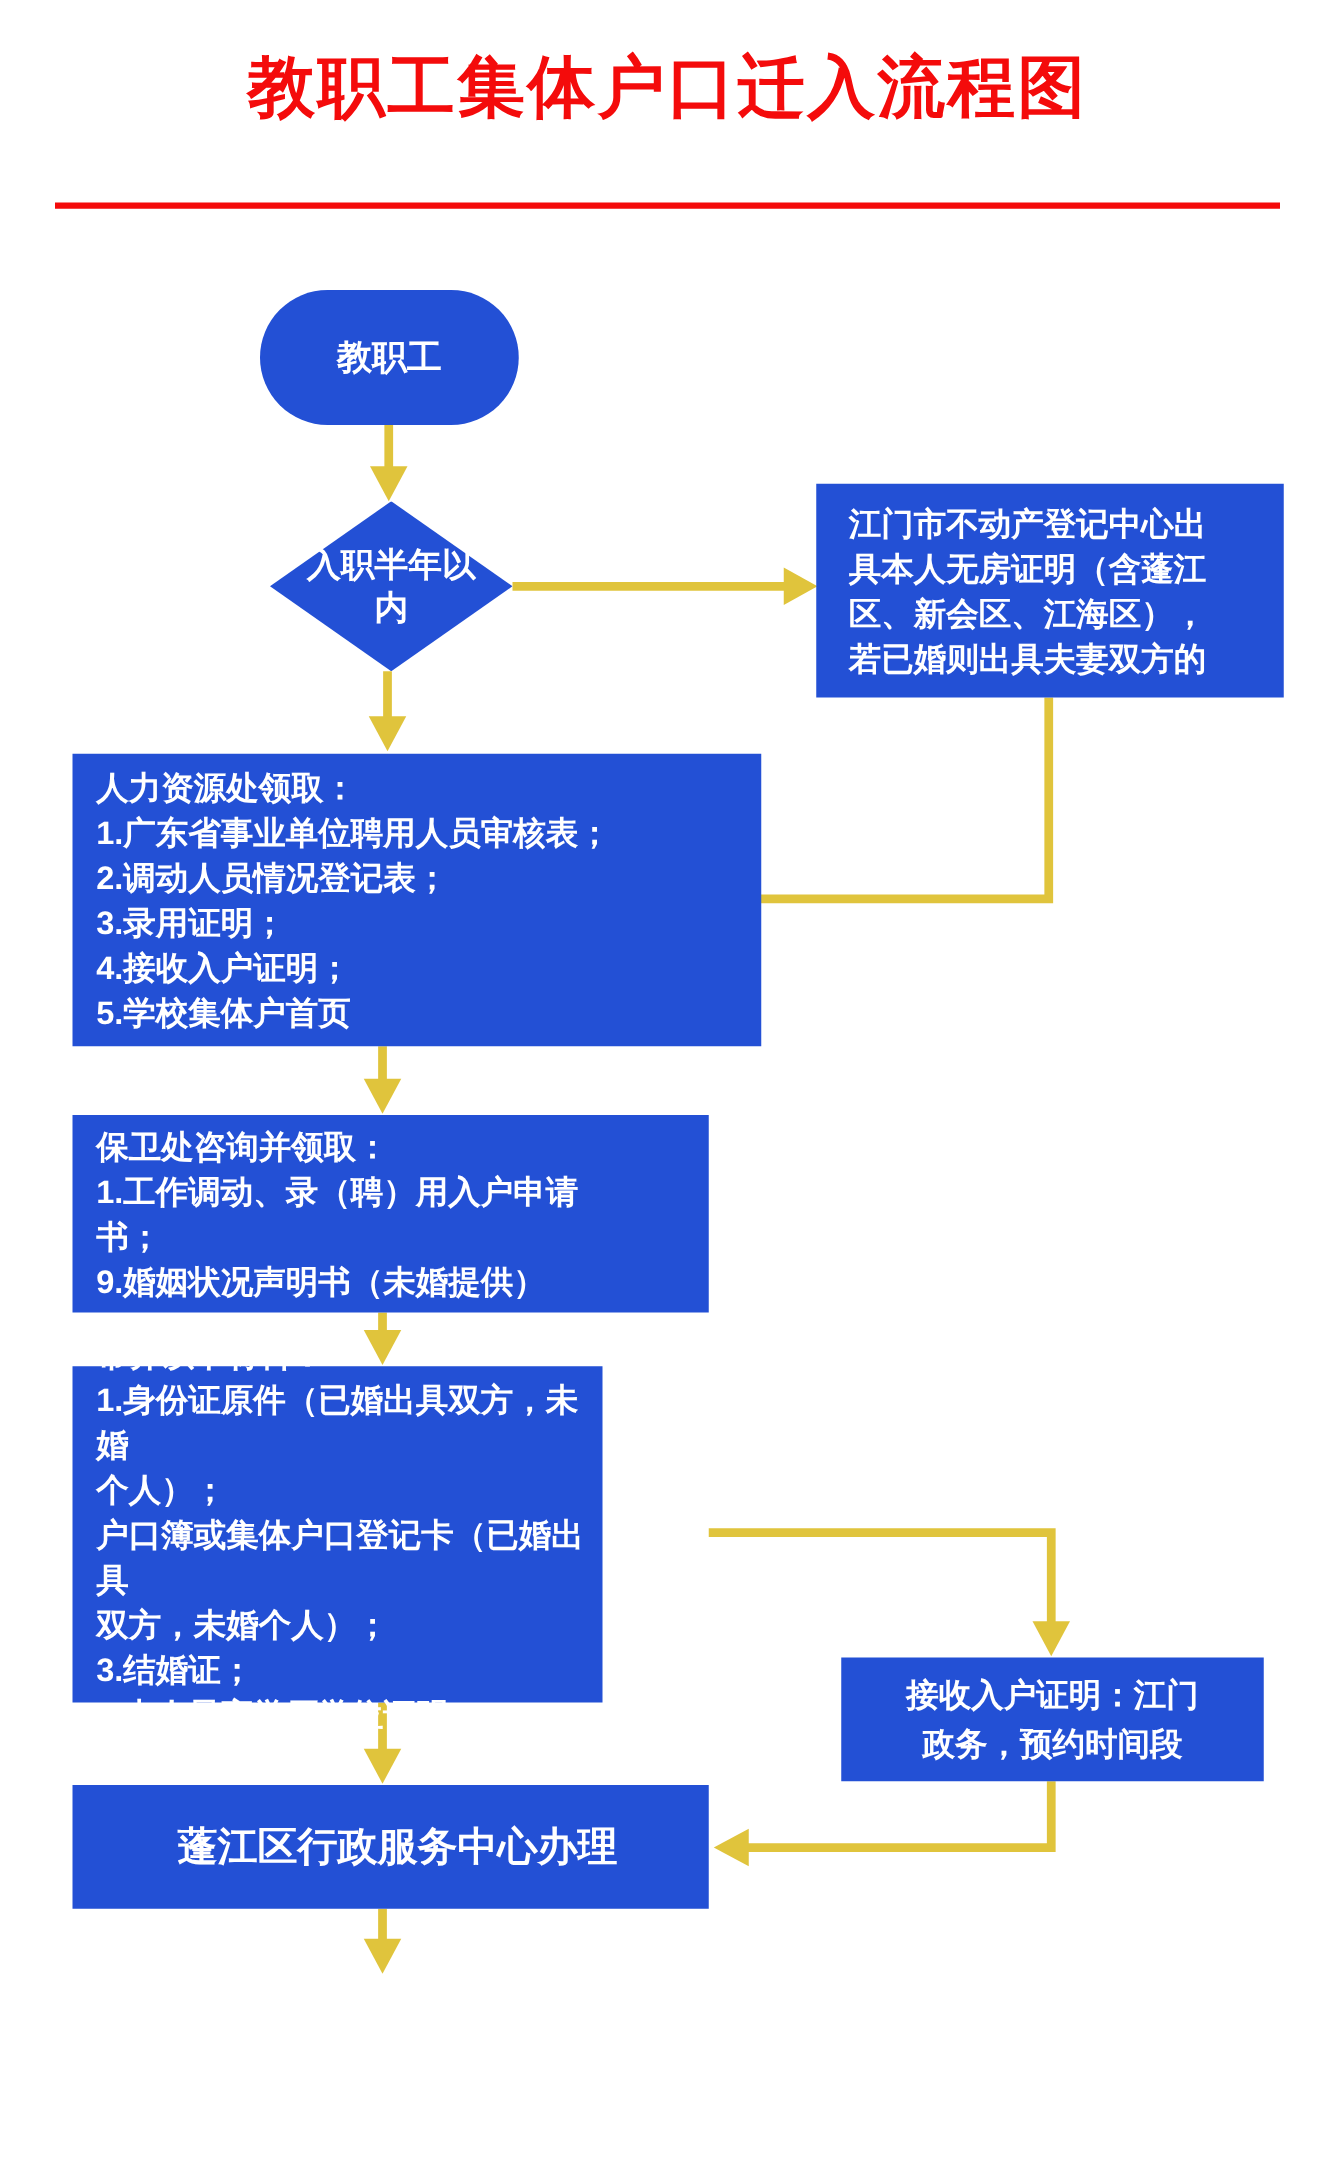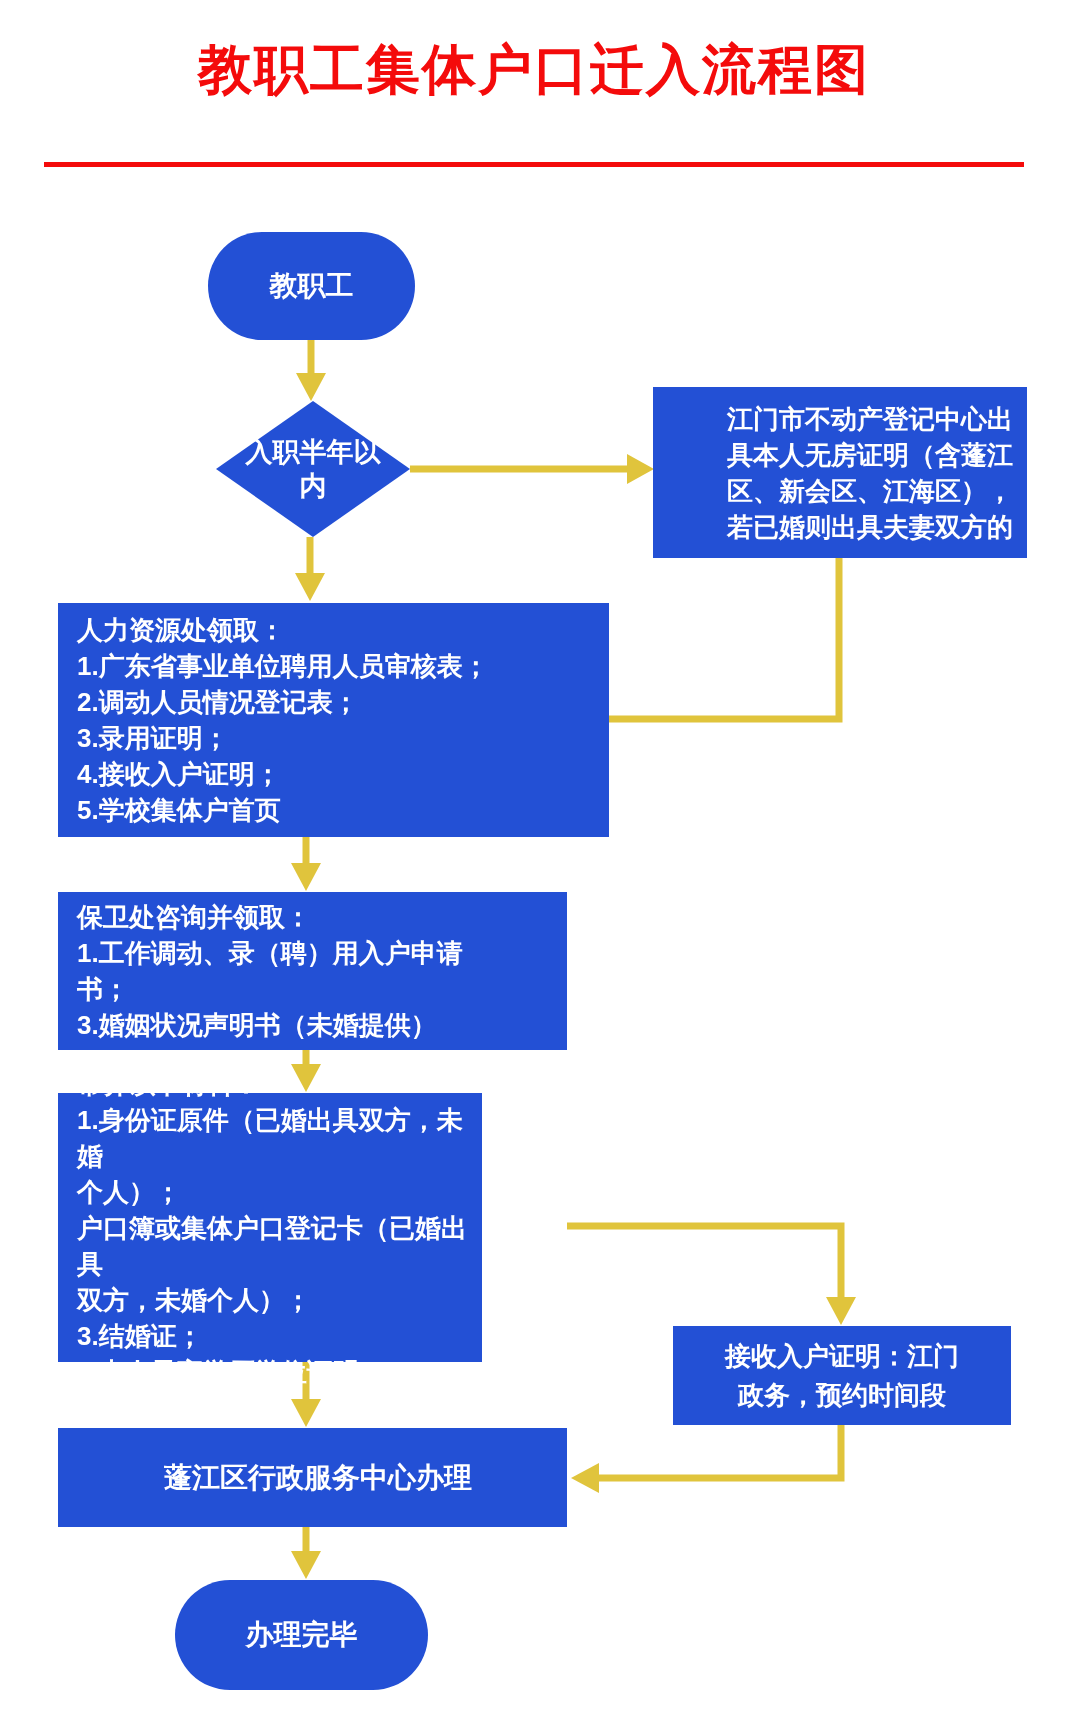--- a/index.html
+++ b/index.html
@@ -33,21 +33,21 @@
   .diamond .shape{
     position:absolute;left:0;top:0;width:100%;height:100%;
     background:var(--node-blue,#2350d5);
     clip-path:polygon(50% 0%,100% 50%,50% 100%,0% 50%);
   }
   .diamond .lbl{position:relative;font-size:27px;line-height:34px;}
   .process{font-size:26px;line-height:36px;}
   .process.align-left{justify-content:flex-start;text-align:left;}
   .process.align-left .lbl{padding:0 12px 0 19px;}
   .process.pad-wide .lbl{padding:0 12px 0 26px;}
-  .single{font-size:28px;padding-left:11px;}
+  .single{font-size:32px;padding-left:11px;}
   .wechat{font-size:26px;line-height:39px;}
 </style>
 </head>
 <body>
 
 <div class="page">
 
   <h1 class="title">教职工集体户口迁入流程图</h1>
   <div class="title-rule"></div>
 
@@ -97,41 +97,41 @@
   <div class="node stadium" style="left:208px;top:232px;width:207px;height:108px;align-items:center;">
     <span class="lbl">教职工</span>
   </div>
 
   <div class="node diamond" style="left:216px;top:401px;width:194px;height:136px;">
     <span class="shape"></span>
     <span class="lbl">入职半年以
 内</span>
   </div>
 
-  <div class="node process align-left pad-wide" style="left:653px;top:387px;width:374px;height:171px;padding-left:48px;">
+  <div class="node process align-left pad-wide" style="left:653px;top:387px;width:374px;height:171px;">
     <span class="lbl">江门市不动产登记中心出
 具本人无房证明（含蓬江
 区、新会区、江海区），
 若已婚则出具夫妻双方的</span>
   </div>
 
   <div class="node process align-left" style="left:58px;top:603px;width:551px;height:234px;">
     <span class="lbl">人力资源处领取：
 1.广东省事业单位聘用人员审核表；
 2.调动人员情况登记表；
 3.录用证明；
 4.接收入户证明；
 5.学校集体户首页</span>
   </div>
 
   <div class="node process align-left" style="left:58px;top:892px;width:509px;height:158px;">
     <span class="lbl">保卫处咨询并领取：
 1.工作调动、录（聘）用入户申请
 书；
-3.婚姻状况声明书（未婚提供）</span>
+9.婚姻状况声明书（未婚提供）</span>
   </div>
 
   <div class="node process align-left" style="left:58px;top:1093px;width:424px;height:269px;">
     <span class="lbl">带齐以下材料：
 1.身份证原件（已婚出具双方，未婚
 个人）；
 户口簿或集体户口登记卡（已婚出具
 双方，未婚个人）；
 3.结婚证；
 4.本人最高学历学位证明</span>
@@ -139,17 +139,14 @@
 
   <div class="node wechat" style="left:673px;top:1326px;width:338px;height:99px;">
     <span class="lbl">接收入户证明：江门
 政务，预约时间段</span>
   </div>
 
   <div class="node single" style="left:58px;top:1428px;width:509px;height:99px;">
     <span class="lbl">蓬江区行政服务中心办理</span>
   </div>
 
-  <div class="node stadium" style="left:175px;top:1580px;width:253px;height:110px;">
-    <span class="lbl">办理完毕</span>
-  </div>
 
 </div>
 
 </body></html>

